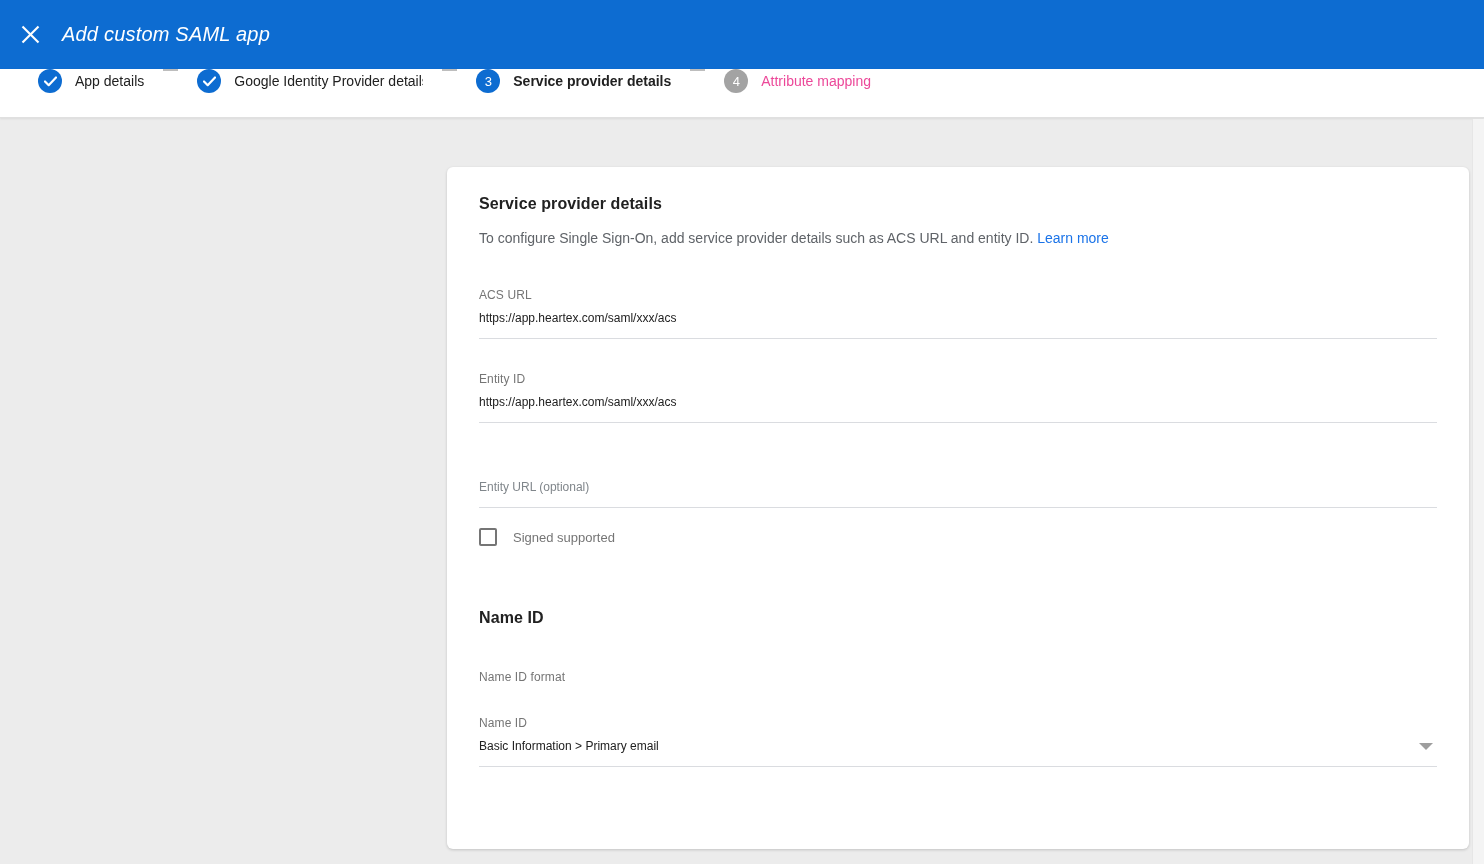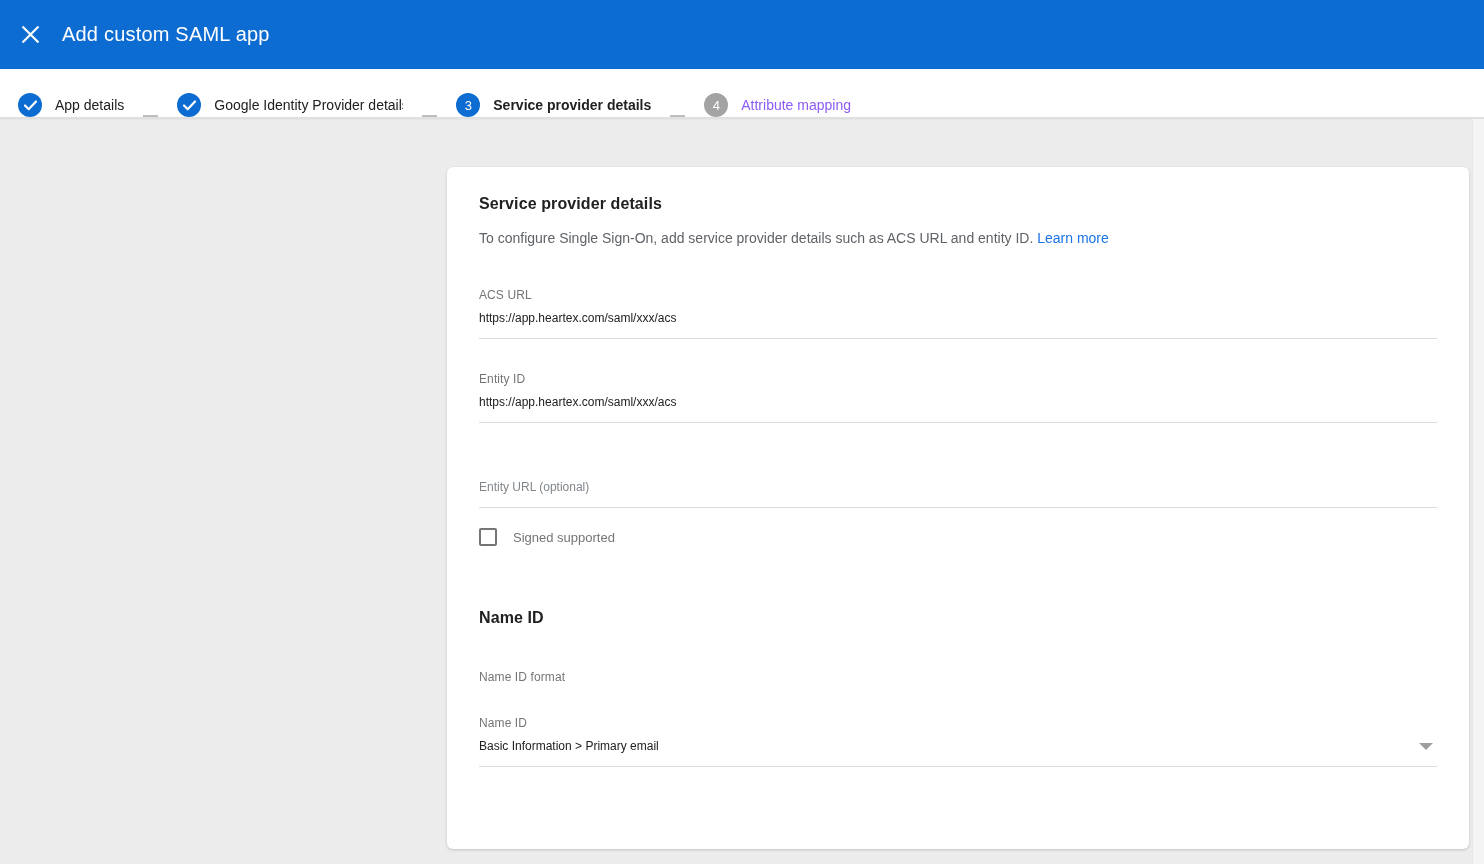--- a/index.html
+++ b/index.html
@@ -18,49 +18,49 @@
     display: flex; align-items: center;
     color: #ffffff;
   }
   .close-btn {
     width: 40px; height: 40px; margin-left: 10px;
     display: flex; align-items: center; justify-content: center;
     cursor: pointer; border-radius: 50%;
   }
   .appbar-title {
     margin-left: 12px;
-    font-size: 20px; font-weight: 400; letter-spacing: 0.2px;
+    font-size: 20px; font-weight: 400; letter-spacing: 0.2px; font-style: italic;
   }
 
   
   .stepper {
     position: absolute; left: 0; top: 69px; width: 1484px; height: 49px;
     background: #ffffff;
     border-bottom: 1px solid #e0e0e0;
     box-shadow: 0 1px 2px rgba(0,0,0,0.08);
-    display: flex; align-items: flex-end;
-    padding-left: 18px;
+    display: flex; align-items: flex-start;
+    padding-left: 38px;
   }
   .step { display: flex; align-items: center; cursor: pointer; }
   .step-circle {
     width: 24px; height: 24px; border-radius: 50%;
     display: flex; align-items: center; justify-content: center;
     flex: none;
     font-size: 13px; color: #ffffff;
   }
   .step-circle.done, .step-circle.active { background: #0d6cd1; }
   .step-circle.upcoming { background: #a3a3a3; }
   .step-label {
     margin-left: 13px;
     font-size: 14px; color: #212121;
     white-space: nowrap;
   }
   .step.clipped .step-label { max-width: 189px; overflow: hidden; }
   .step.active .step-label { font-weight: bold; }
-  .step.upcoming .step-label { color: #8b5cf6; }
+  .step.upcoming .step-label { color: #ec4899; }
   .step-dash {
     width: 15px; height: 2px; background: #bdbdbd;
     margin: 0 19px; flex: none;
   }
 
   
   .scrollbar-track {
     position: absolute; right: 0; top: 119px; width: 12px; height: 745px;
     background: #f4f4f4; border-left: 1px solid #e6e6e6;
   }

